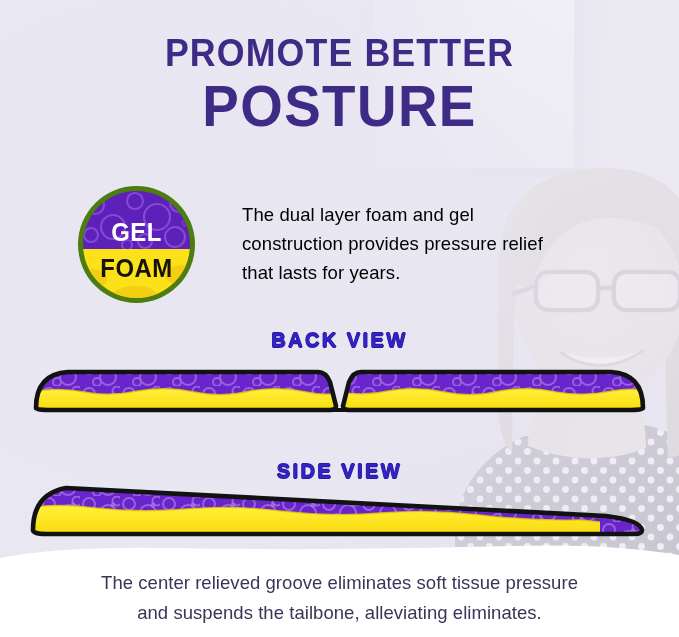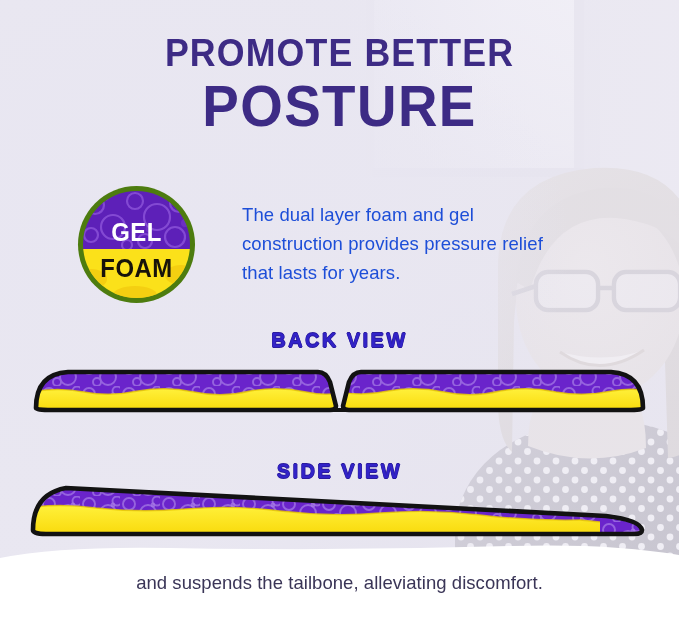--- a/index.html
+++ b/index.html
@@ -117,21 +117,21 @@
   }
   .badge svg.bubbles { position:absolute; top:0; left:0; }
 
   
   .intro {
     position:absolute;
     left:242px; top:200px;
     width:320px;
     font-size:18.5px;
     line-height:1.58;
-    color:#1d4ed8;
+    color:#000000;
     letter-spacing:0.1px;
     z-index:5;
   }
 
   
   .view-label {
     position:absolute;
     width:679px; left:0;
     text-align:center;
     font-size:21px;
@@ -367,17 +367,18 @@
       <path d="M33 60 Q33 24 66 18 L606 46 Q640 50 642 60 Q642 64 634 64
                L46 64 Q33 64 33 60 Z" fill="none" stroke="#121212" stroke-width="4.6" stroke-linejoin="round"></path>
     </svg>
   </div>
 
   <div class="bottom-band">
     <svg width="679" height="95" viewBox="0 0 679 95">
       <path d="M0 16 Q60 4 170 6 Q340 9 510 4 Q610 1 679 13 L679 95 L0 95 Z" fill="#ffffff"></path>
     </svg>
     <div class="bottom-caption">
-      <div>and suspends the tailbone, alleviating discomfort.</div>
+      <div>The center relieved groove eliminates soft tissue pressure</div>
+      <div>and suspends the tailbone, alleviating eliminates.</div>
     </div>
   </div>
 
 </div>
 
 </body></html>

